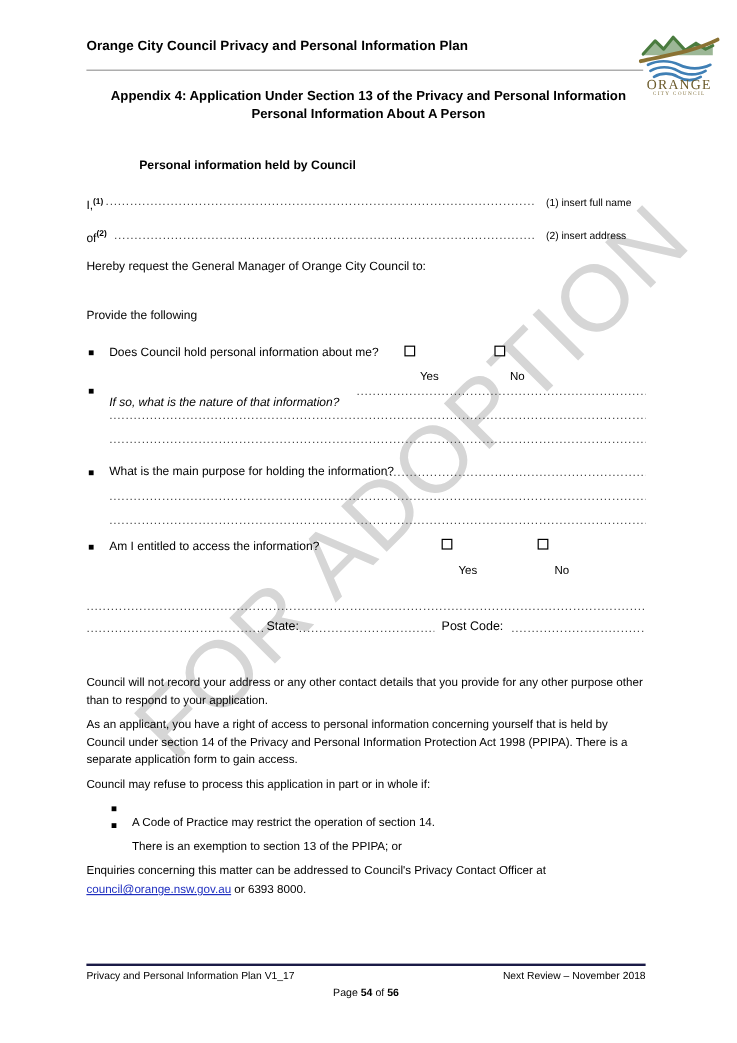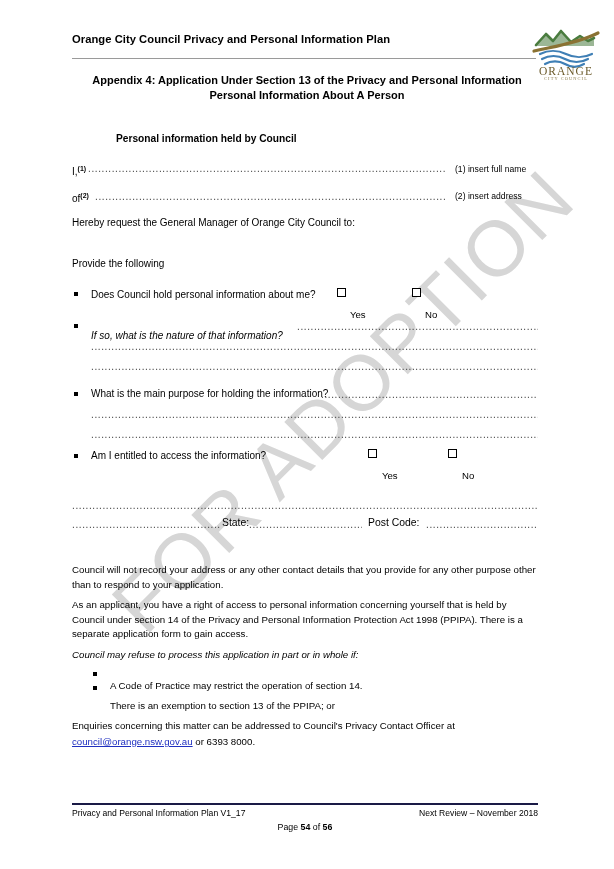--- a/index.html
+++ b/index.html
@@ -300,21 +300,21 @@
     <div class="body-line" style="left:222px; top:516px; font-size:10.4px;">State:</div>
     <div class="dotline" style="left:249px; top:519px; width:113px;">......................................................................................................................................................................</div>
     <div class="body-line" style="left:368px; top:516px; font-size:10.4px;">Post Code:</div>
     <div class="dotline" style="left:426px; top:519px; width:112px;">......................................................................................................................................................................</div>
 
 
     <div class="para" style="top:563px;">Council will not record your address or any other contact details that you provide for any other purpose other than to respond to your application.</div>
 
     <div class="para" style="top:598px;">As an applicant, you have a right of access to personal information concerning yourself that is held by Council under section 14 of the Privacy and Personal Information Protection Act 1998 (PPIPA). There is a separate application form to gain access.</div>
 
-    <div class="para" style="top:648px;font-style:italic;">Council may refuse to process this application in part or in whole if:</div>
+    <div class="para" style="top:648px;">Council may refuse to process this application in part or in whole if:</div>
 
     <div class="bullet-sq" style="left:93px; top:672px;"></div>
     <div class="para" style="left:110px; top:699px; width:420px;">There is an exemption to section 13 of the PPIPA; or</div>
 
     <div class="bullet-sq" style="left:93px; top:686px;"></div>
     <div class="para" style="left:110px; top:679px; width:420px;">A Code of Practice may restrict the operation of section 14.</div>
 
     <div class="para just" style="top:718px; line-height:15px;">
       <span>Enquiries concerning this matter can be addressed to Council's Privacy Contact Officer at</span>
     </div>

